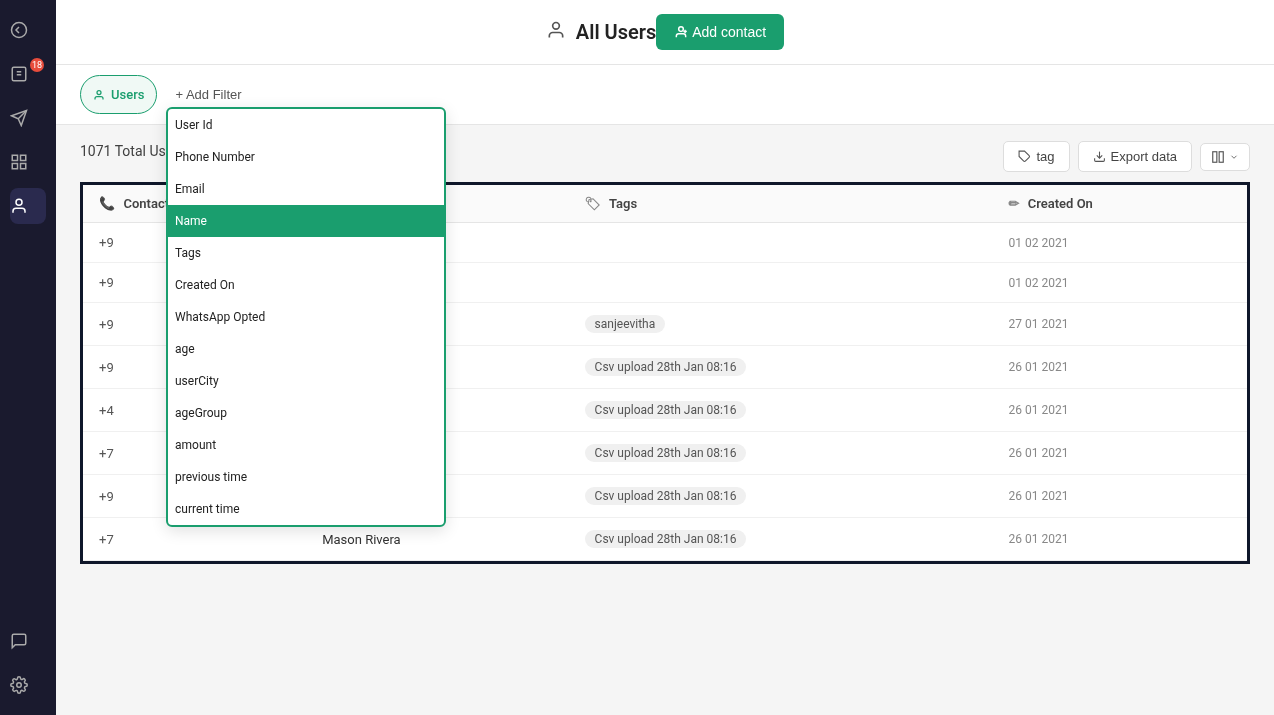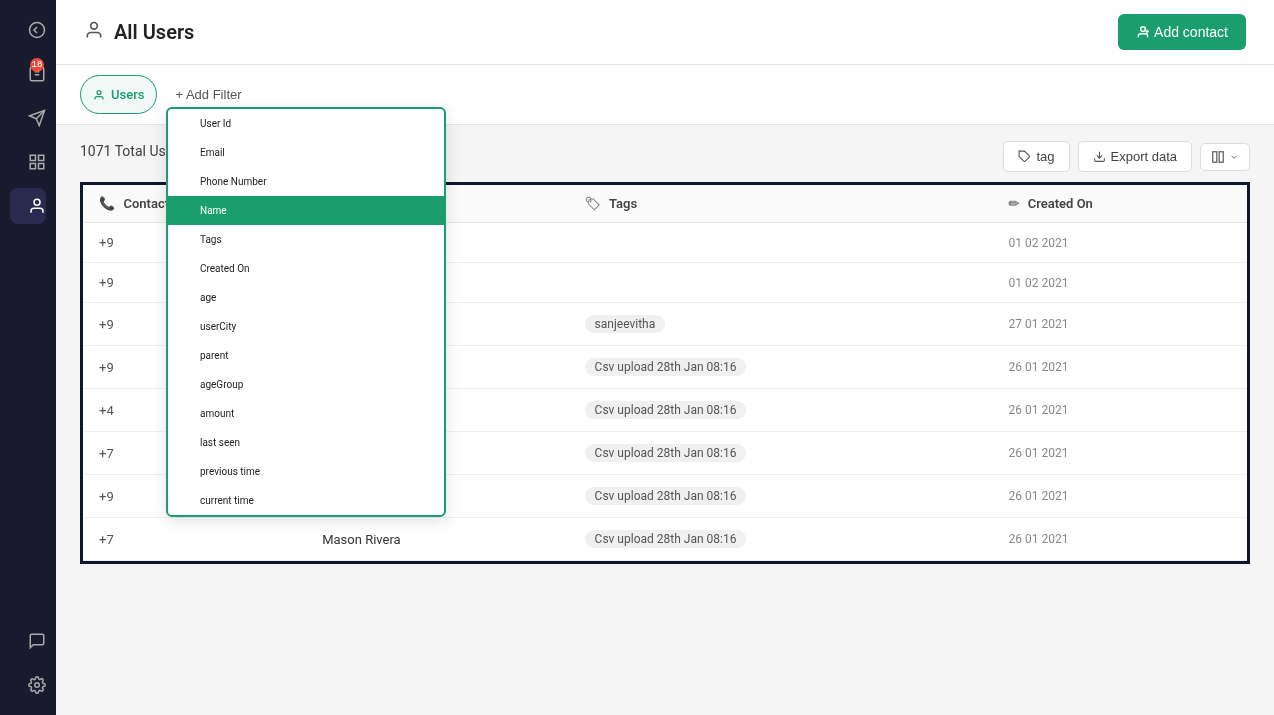--- a/index.html
+++ b/index.html
@@ -21,27 +21,26 @@
       align-items: center;
       padding: 12px 0;
       gap: 8px;
       flex-shrink: 0;
     }
     .sidebar-icon {
       width: 36px;
       height: 36px;
       display: flex;
       align-items: center;
-      justify-content: flex-end;
+      justify-content: flex-start;
       border-radius: 8px;
       color: #aaa;
       cursor: pointer;
       font-size: 16px;
       position: relative;
-      font-family: Liberation Mono, monospace;
     }
     .sidebar-icon.active { color: #fff; }
     .badge {
       position: absolute;
       top: 2px;
       right: 2px;
       background: #e74c3c;
       color: white;
       font-size: 9px;
       width: 14px;
@@ -58,24 +57,24 @@
       flex: 1;
       display: flex;
       flex-direction: column;
       background: #f5f5f5;
       overflow: hidden;
     }
 
     
     .header {
       background: #fff;
-      padding: 14px 28px;
-      display: flex;
-      align-items: center;
-      justify-content: space-between;
+      padding: 14px 36px;
+      display: flex;
+      align-items: center;
+      justify-content: center;
       border-bottom: 1px solid #e5e5e5;
     }
     .header-left {
       display: flex;
       align-items: center;
       gap: 10px;
     }
     .page-title {
       font-size: 20px;
       font-weight: 600;
@@ -141,22 +140,22 @@
       left: 110px;
       z-index: 100;
       background: #fff;
       border: 2px solid #1a9e6e;
       border-radius: 6px;
       width: 280px;
       box-shadow: 0 4px 16px rgba(0,0,0,0.12);
       overflow: hidden;
     }
     .dropdown-item {
-      padding: 9px 32px;
-      font-size: 10px;
+      padding: 9px 7px;
+      font-size: 12px;
       color: #222;
       cursor: pointer;
     }
     .dropdown-item.active {
       background: #1a9e6e;
       color: #fff;
     }
 
     
     .content {
@@ -330,31 +329,30 @@
           <circle cx="12" cy="7" r="4"></circle>
         </svg>
       <span>Users</span>
     </div>
     <button class="add-filter-btn">
       <span>+ Add Filter</span>
     </button>
 
     <div class="dropdown-overlay">
       <div class="dropdown-item">User Id</div>
+      <div class="dropdown-item">Phone Number</div>
       <div class="dropdown-item">Email</div>
-      <div class="dropdown-item">Phone Number</div>
       <div class="dropdown-item active">Name</div>
       <div class="dropdown-item">Tags</div>
       <div class="dropdown-item">Created On</div>
+      <div class="dropdown-item">WhatsApp Opted</div>
       <div class="dropdown-item">age</div>
       <div class="dropdown-item">userCity</div>
-      <div class="dropdown-item">parent</div>
       <div class="dropdown-item">ageGroup</div>
       <div class="dropdown-item">amount</div>
-      <div class="dropdown-item">last seen</div>
       <div class="dropdown-item">previous time</div>
       <div class="dropdown-item">current time</div>
 
     </div>
   </div>
 
   <div class="content">
     <div style="display:flex; align-items:center; justify-content:space-between; margin-bottom:10px;">
       <div class="total-count">
         <span>1071 Total Us</span><span>...</span>

